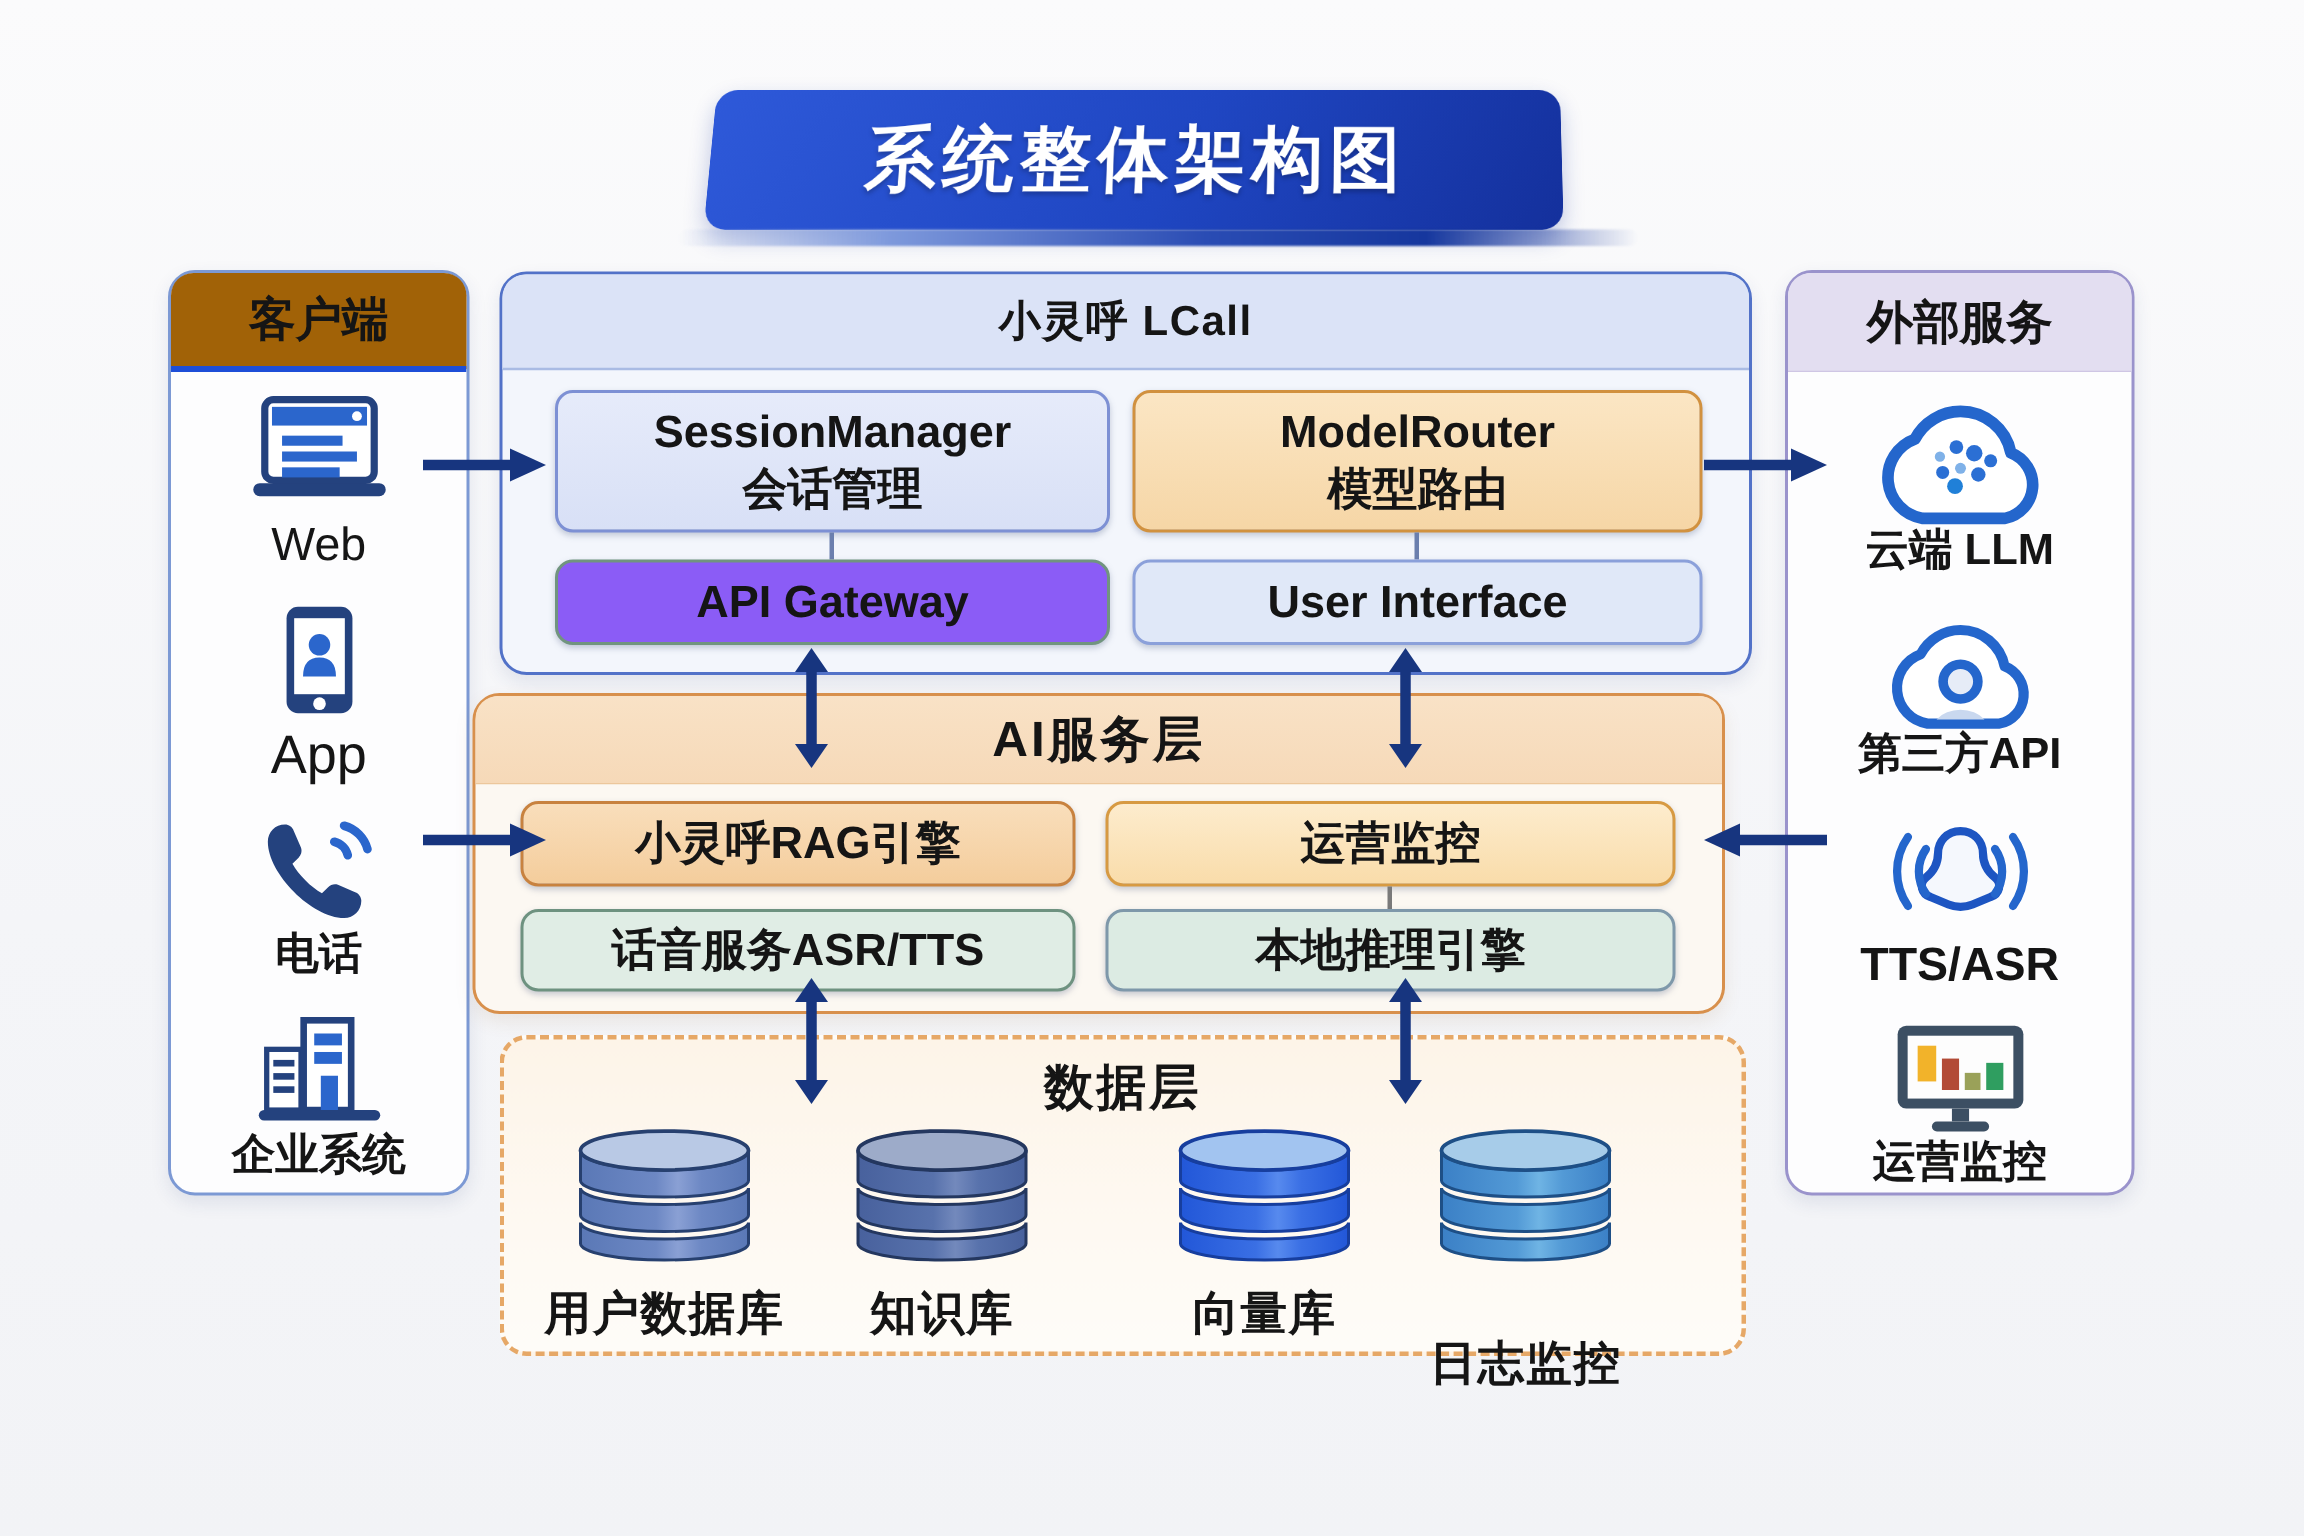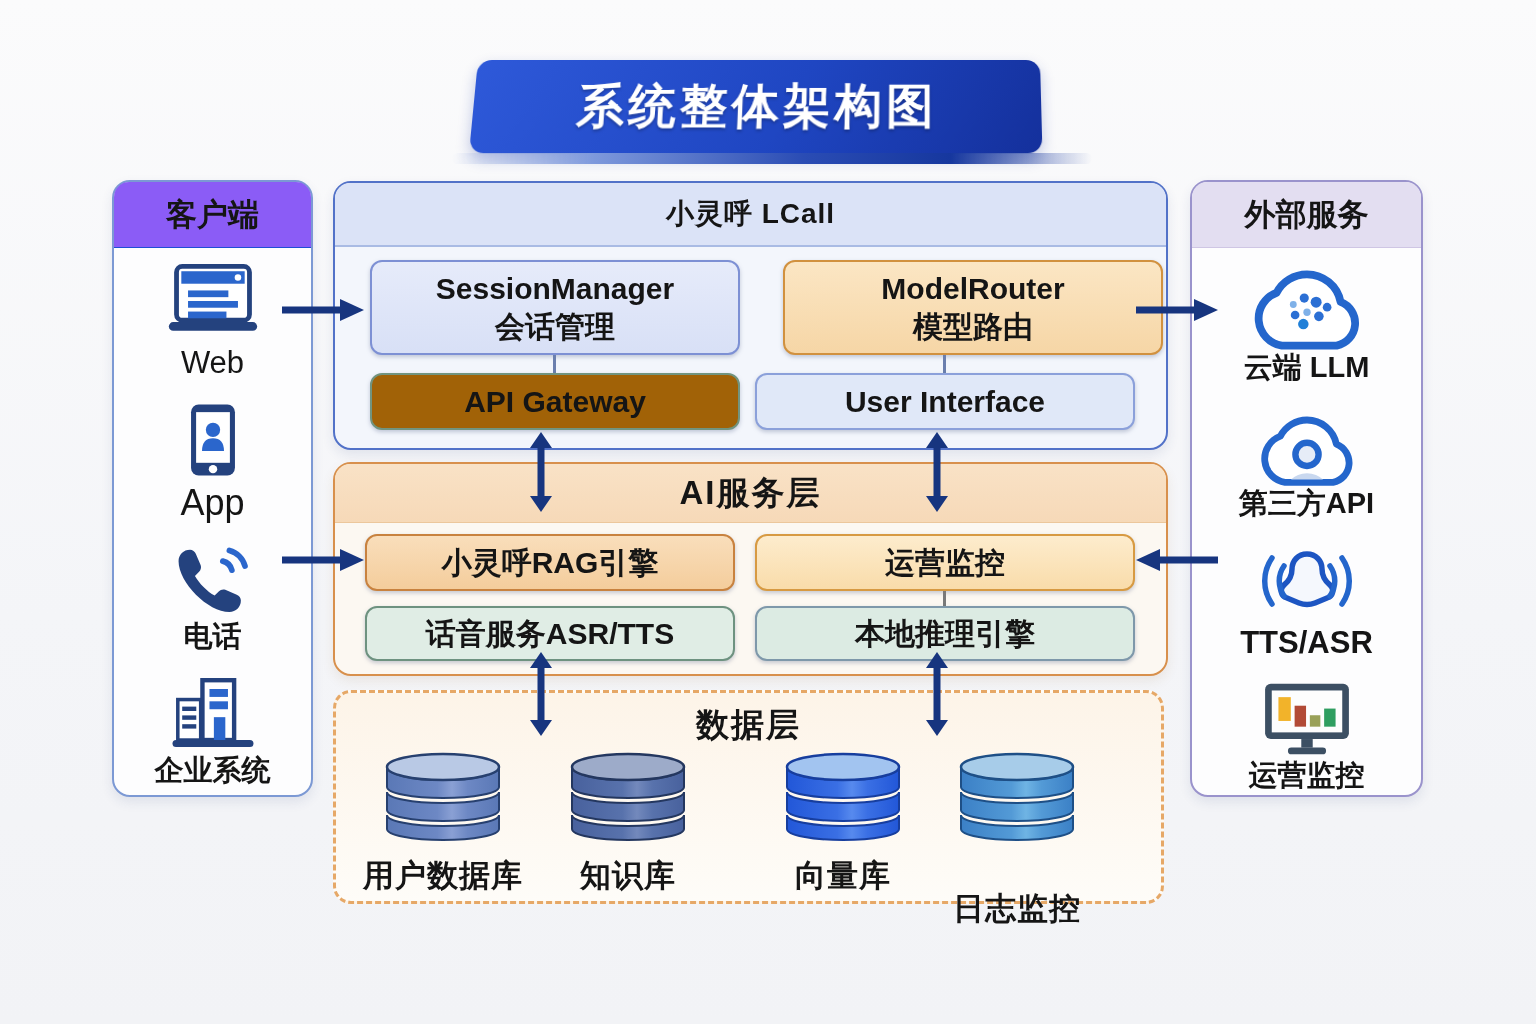--- a/index.html
+++ b/index.html
@@ -37,39 +37,39 @@
     border-radius:18px;box-shadow:0 5px 12px rgba(40,60,120,.10);
     display:flex;flex-direction:column;align-items:center;
   }
   .panel-client{left:112px;width:197px;border:2.5px solid #7c99d4;}
   .panel-external{left:1190px;width:229px;border:2.5px solid #9a93cc;}
   .side-header{
     width:100%;box-sizing:border-box;height:66px;border-radius:15px 15px 0 0;
     display:flex;align-items:center;justify-content:center;
     font-size:31px;font-weight:700;
   }
-  .panel-client .side-header{background:#8b5cf6;border-bottom:1px solid #1d4ed8;}
+  .panel-client .side-header{background:#a16207;border-bottom:4px solid #1d4ed8;}
   .panel-external .side-header{background:#e3def1;border-bottom:1px solid #cfc6e4;}
   .side-item-label{font-size:29px;font-weight:600;line-height:1.1;}
   .icon-box{display:flex;align-items:center;justify-content:center;}
 
   
   .lcall-panel{
     position:absolute;left:333px;top:181px;width:831px;height:265px;
     background:#f3f6fc;border:2.5px solid #5272c8;border-radius:18px;
     box-shadow:0 5px 12px rgba(40,60,120,.10);
   }
   .lcall-header{
     height:62px;background:#dbe3f7;border-radius:15px 15px 0 0;
     border-bottom:2px solid #a9bbe4;
     display:flex;align-items:center;justify-content:center;
     font-size:28px;font-weight:700;letter-spacing:1px;
   }
   .ai-panel{
-    position:absolute;left:333px;top:462px;width:831px;height:210px;
+    position:absolute;left:315px;top:462px;width:831px;height:210px;
     background:#fcf8f2;border:2.5px solid #d8904c;border-radius:18px;
     box-shadow:0 5px 12px rgba(150,100,40,.10);
   }
   .ai-header{
     height:58px;background:linear-gradient(180deg,#f9e2c6,#f6d9b8);
     border-radius:15px 15px 0 0;border-bottom:1px solid #ecc79c;
     display:flex;align-items:center;justify-content:center;
     font-size:33px;font-weight:700;letter-spacing:2px;
   }
   .data-panel{
@@ -84,23 +84,23 @@
 
   
   .inner-box{
     position:absolute;border-radius:12px;box-sizing:border-box;
     display:flex;flex-direction:column;justify-content:center;
     font-size:30px;font-weight:600;line-height:1.25;text-align:center;
   }
   .bx-session{left:35px;top:77px;width:370px;height:95px;
     background:linear-gradient(180deg,#e6ebfa,#d8e0f6);border:2px solid #7d90d4;}
   .bx-router{left:420px;top:77px;width:380px;height:95px;
-    background:linear-gradient(180deg,#fbe6c4,#f6d6a6);border:2px solid #d1913f;margin-left:28px;}
+    background:linear-gradient(180deg,#fbe6c4,#f6d6a6);border:2px solid #d1913f;}
   .bx-gateway{left:35px;top:190px;width:370px;height:57px;
-    background:#a16207;border:2px solid #71947f;}
+    background:#8b5cf6;border:2px solid #71947f;}
   .bx-ui{left:420px;top:190px;width:380px;height:57px;
     background:#e0e8f8;border:2px solid #8ba0da;}
   .bx-rag{left:30px;top:70px;width:370px;height:57px;
     background:linear-gradient(180deg,#f9debb,#f4cd9c);border:2.5px solid #c8823f;}
   .bx-dialog{left:420px;top:70px;width:380px;height:57px;
     background:linear-gradient(180deg,#fdeccd,#f9dcaa);border:2px solid #d79a42;}
   .bx-voice{left:30px;top:142px;width:370px;height:55px;
     background:#e0ede5;border:2px solid #6e9280;}
   .bx-local{left:420px;top:142px;width:380px;height:55px;
     background:#dcebe3;border:2px solid #7e98aa;}

